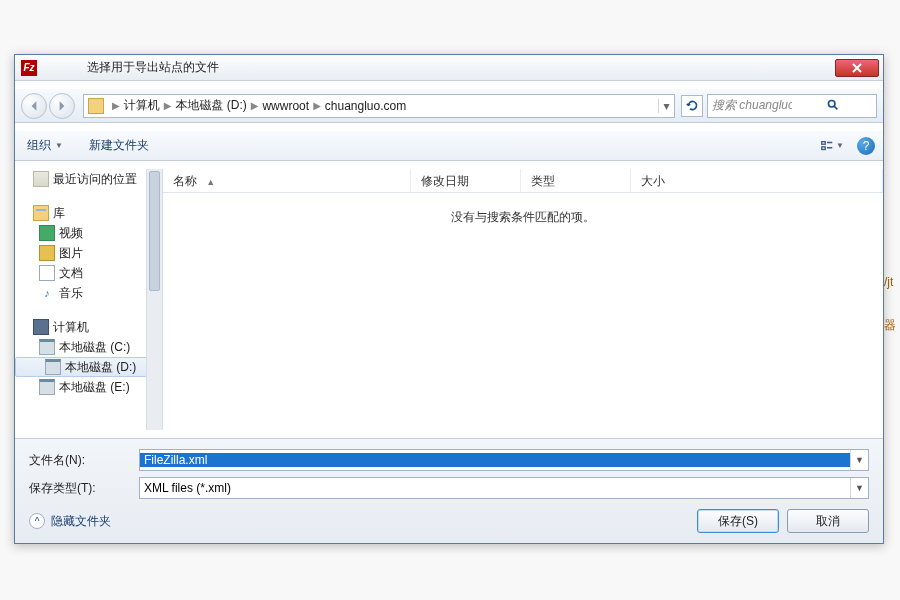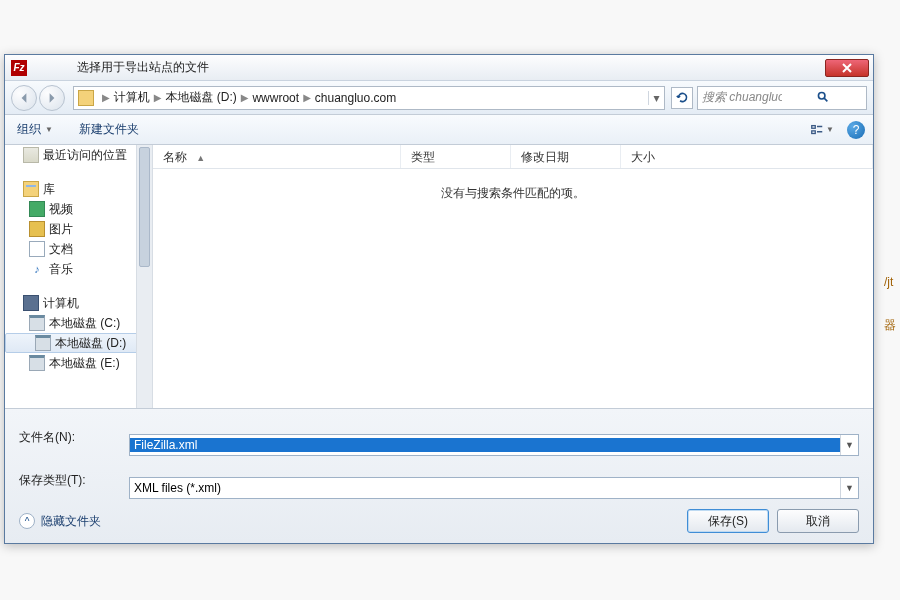--- a/index.html
+++ b/index.html
@@ -1,21 +1,21 @@
 <!DOCTYPE html>
 <html><head>
 <meta charset="utf-8">
 <style>
   * { box-sizing: border-box; font-family: "Microsoft YaHei", "Segoe UI", Tahoma, sans-serif; }
   html, body { margin: 0; padding: 0; width: 900px; height: 600px; background: #f8f8f8; overflow: hidden; }
 
   .dialog {
-    position: absolute; left: 4px; top: 54px; width: 870px; height: 490px;
+    position: absolute; left: 14px; top: 54px; width: 870px; height: 490px;
     border: 1px solid #5a7aa0; background: #fff; box-shadow: 0 2px 10px rgba(0,0,0,0.25);
-    display: flex; flex-direction: column;
+    display: flex; flex-direction: column; gap: 8px;
   }
   .titlebar {
     height: 26px; background: linear-gradient(#fdfdfe,#e8edf3);
     border-bottom: 1px solid #c9d3df; display: flex; align-items: center;
   }
   .titlebar .tb-icon {
     width: 16px; height: 16px; margin: 0 6px; background: #b00000; color: #fff;
     font-size: 10px; font-weight: bold; display: flex; align-items: center; justify-content: center;
     font-style: italic;
   }
@@ -100,21 +100,21 @@
   .list .cols .sortup{font-size:9px; color:#777; margin-left:6px;}
   .list .empty{flex:1; display:flex; justify-content:center; padding-top:16px; font-size:12px; color:#333;}
 
   .bottom{
     background:linear-gradient(#f2f5f9,#e7ecf2);
     border-top:1px solid #c3ccd7;
     padding:10px 14px 10px 14px;
   }
   .frow{display:flex; align-items:center; margin-bottom:6px;}
   .frow .lbl{width:110px; font-size:12px; color:#222; padding-right:8px;}
-  .frow .field{flex:1;height:22px;border:1px solid #9fb2c7;background:#fff;font-size:12px;display:flex;align-items:center;margin-top:15px;}
+  .frow .field{flex:1;height:22px;border:1px solid #9fb2c7;background:#fff;font-size:12px;display:flex;align-items:center;}
   .frow .field .val{padding:0 4px; flex:1;}
   .fname .val{background:#1a74d0;color:#fff;}
   .frow .field .fdrop{width:18px;height:100%;border-left:1px solid #cfd6df;display:flex;align-items:center;justify-content:center;color:#555;font-size:9px;}
   .btnrow{display:flex; align-items:center; margin-top:10px;}
   .btnrow .hide{display:flex;align-items:center;font-size:12px;color:#1a3e6e;}
   .btnrow .hide .chev{width:16px;height:16px;border:1px solid #9fb2c7;border-radius:50%;background:#fff;display:flex;align-items:center;justify-content:center;margin-right:6px;font-size:10px;color:#1a4e8a;}
   .btnrow .spacer{flex:1;}
   .btn{min-width:82px;height:24px;margin-left:8px;border:1px solid #8a9bae;background:linear-gradient(#fdfdfe,#e4e9ef);border-radius:3px;font-size:12px;display:flex;align-items:center;justify-content:center;color:#222;}
   .btn.primary{border-color:#3f8dd6; box-shadow:0 0 0 1px #bedaf2 inset;}
 
@@ -247,22 +247,22 @@
           <div class="thumb"></div>
         </div>
     </div>
 
     <div class="list">
       <div class="cols">
         <div class="c" style="width:248px">
           <span>名称</span>
           <span class="sortup">▲</span>
         </div>
+        <div class="c" style="width:110px">修改日期</div>
         <div class="c" style="width:110px">类型</div>
-        <div class="c" style="width:110px">修改日期</div>
         <div class="c" style="flex:1">大小</div>
       </div>
       <div class="empty">没有与搜索条件匹配的项。</div>
     </div>
   </div>
 
   <div class="bottom">
     <div class="frow">
       <div class="lbl">文件名(N):</div>
       <div class="field fname">

